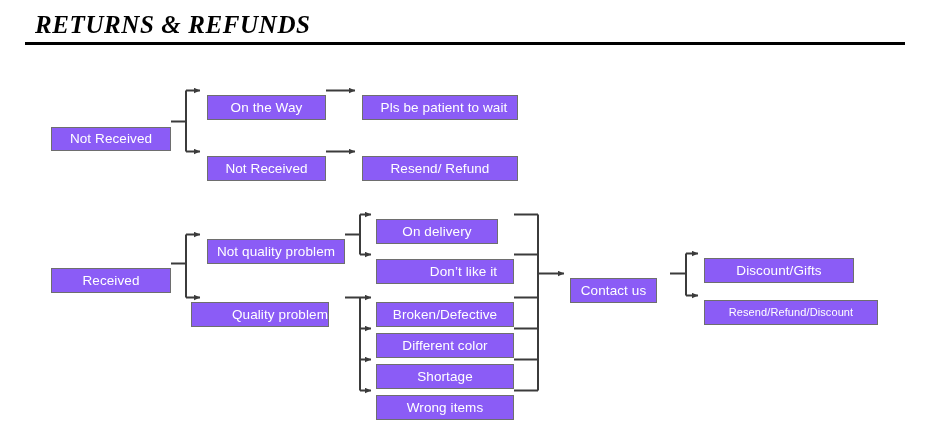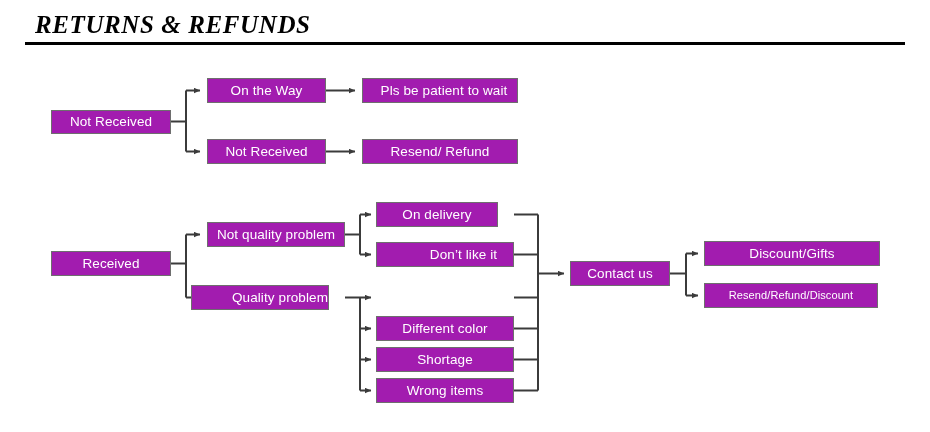--- a/index.html
+++ b/index.html
@@ -55,33 +55,34 @@
     position: absolute;
     left: 0; top: 0;
     width: 930px;
     height: 432px;
     pointer-events: none;
   }
 
   
   .node {
     position: absolute;
-    background: #a21caf;
+    background: #8b5cf6;
     border: 1px solid #6e6e6e;
     box-sizing: border-box;
     color: #ffffff;
     display: flex;
     align-items: center;
     justify-content: center;
     font-size: 13.5px;
     font-weight: 400;
     line-height: 1;
     letter-spacing: 0.1px;
     white-space: nowrap;
     text-align: center;
+    margin-top: 17px;
   }
   .node.wide-text { font-size: 11px; }
 </style>
 </head>
 <body>
 
 <div id="page-header">
   <div id="page-title">RETURNS &amp; REFUNDS</div>
   <div id="title-rule"></div>
 </div>
@@ -174,38 +175,41 @@
   </div>
 
   <div class="node" style="left:376px; top:202px; width:122px; height:25px;">
     <span>On delivery</span>
   </div>
 
   <div class="node" style="left:376px; top:242px; width:138px; height:25px;padding-left:37px;">
     <span>Don’t like it</span>
   </div>
 
+  <div class="node" style="left:376px; top:285px; width:138px; height:25px;">
+    <span>Broken/Defective</span>
+  </div>
 
   <div class="node" style="left:376px; top:316px; width:138px; height:25px;">
     <span>Different color</span>
   </div>
 
   <div class="node" style="left:376px; top:347px; width:138px; height:25px;">
     <span>Shortage</span>
   </div>
 
   <div class="node" style="left:376px; top:378px; width:138px; height:25px;">
     <span>Wrong items</span>
   </div>
 
-  <div class="node" style="left:570px; top:261px; width:100px; height:25px;">
+  <div class="node" style="left:570px; top:261px; width:87px; height:25px;">
     <span>Contact us</span>
   </div>
 
-  <div class="node" style="left:704px; top:241px; width:176px; height:25px;">
+  <div class="node" style="left:704px; top:241px; width:150px; height:25px;">
     <span>Discount/Gifts</span>
   </div>
 
   <div class="node wide-text" style="left:704px; top:283px; width:174px; height:25px;">
     <span>Resend/Refund/Discount</span>
   </div>
 
 </div>
 
 </body></html>

